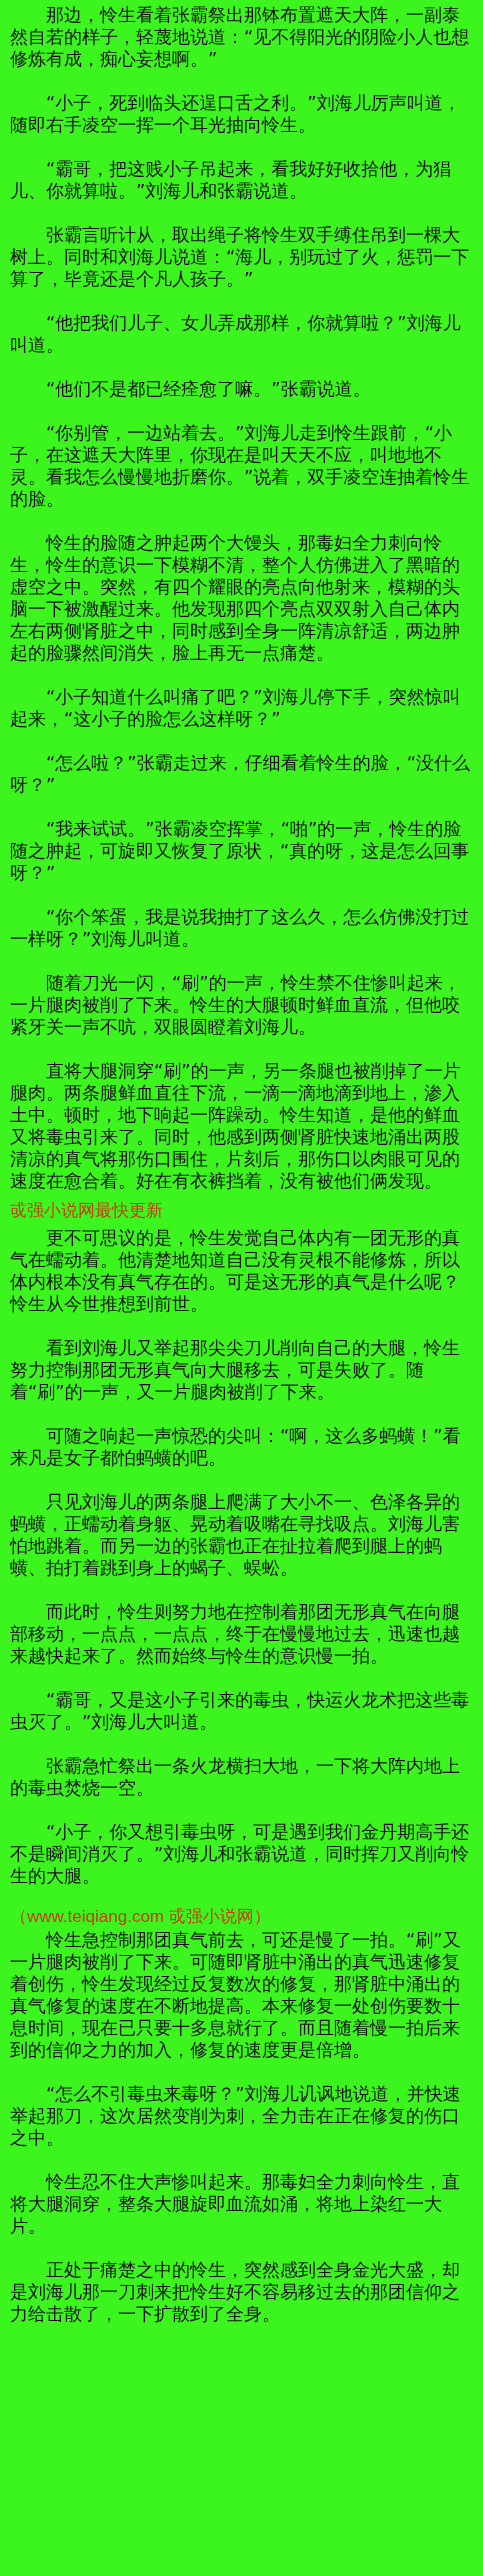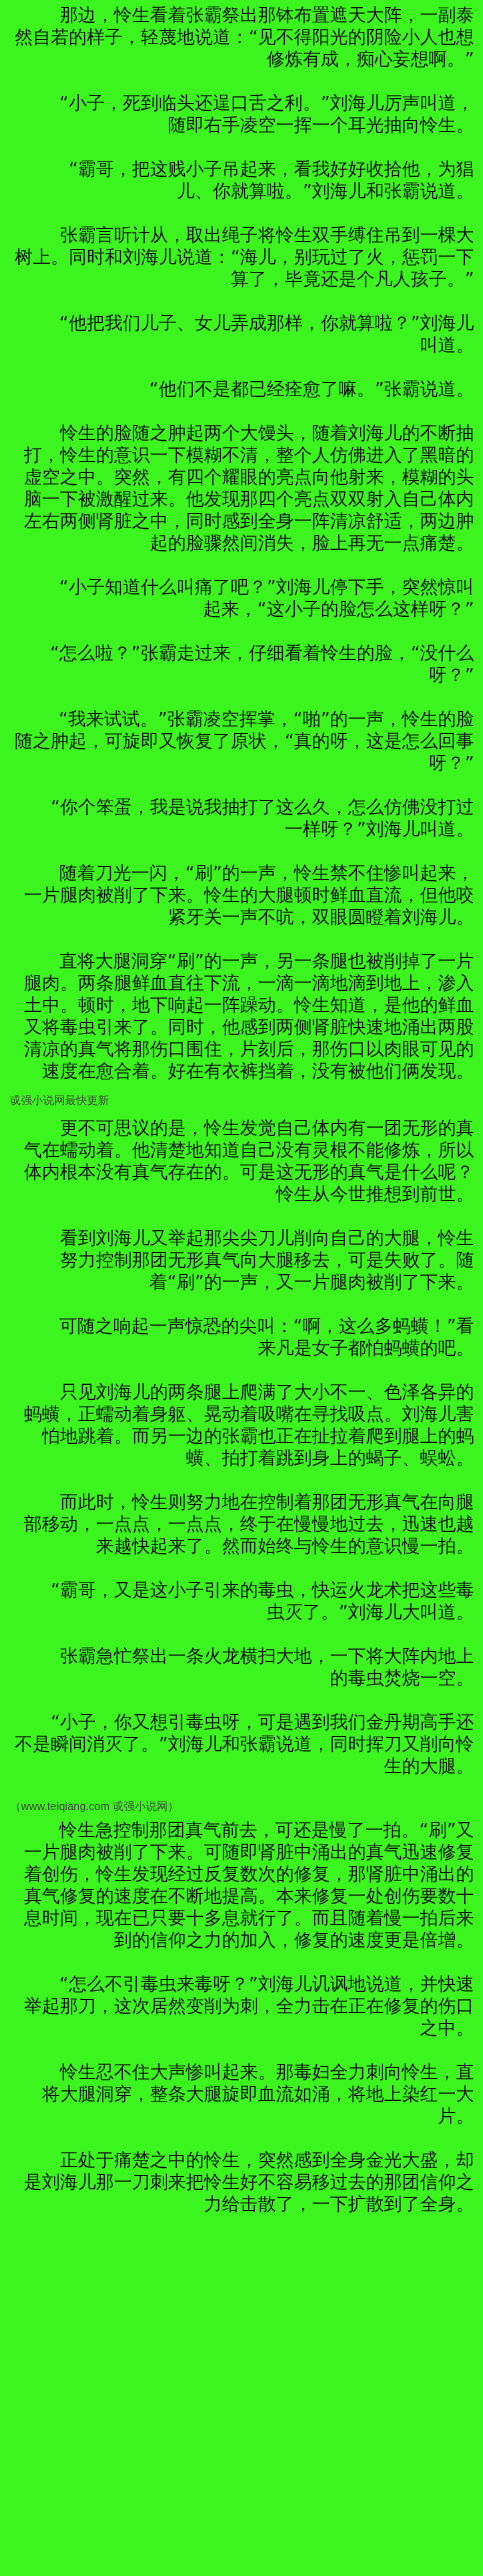--- a/index.html
+++ b/index.html
@@ -18,45 +18,45 @@
     background: #3CF51E;
     color: #121212;
     font-family: "DejaVu Sans", sans-serif;
     font-size: 18px;
     line-height: 22px;
   }
   p.para {
     margin: 0 0 22px 0;
     text-indent: 2em;
     word-break: break-all;
-    text-align: right;
   }
   p.watermark {
     margin: -11.4px 0 8.5px 0;
     text-indent: 0;
     font-family: "Liberation Sans", sans-serif;
-    font-size: 11px;
+    font-size: 17px;
     line-height: 15.7px;
-    color: #404040;
+    color: #c2410c;
   }
   p.watermark.site-line {
     margin: 4.3px 0 4.3px 0;
   }
 </style>
 </head>
 <body>
 
 <div class="page">
   <p class="para">那边，怜生看着张霸祭出那钵布置遮天大阵，一副泰然自若的样子，轻蔑地说道：“见不得阳光的阴险小人也想修炼有成，痴心妄想啊。”</p>
   <p class="para">“小子，死到临头还逞口舌之利。”刘海儿厉声叫道，随即右手凌空一挥一个耳光抽向怜生。</p>
   <p class="para">“霸哥，把这贱小子吊起来，看我好好收拾他，为猖儿、你就算啦。”刘海儿和张霸说道。</p>
   <p class="para">张霸言听计从，取出绳子将怜生双手缚住吊到一棵大树上。同时和刘海儿说道：“海儿，别玩过了火，惩罚一下算了，毕竟还是个凡人孩子。”</p>
   <p class="para">“他把我们儿子、女儿弄成那样，你就算啦？”刘海儿叫道。</p>
   <p class="para">“他们不是都已经痊愈了嘛。”张霸说道。</p>
-  <p class="para">怜生的脸随之肿起两个大馒头，随着刘海儿的不断抽打，怜生的意识一下模糊不清，整个人仿佛进入了黑暗的虚空之中。突然，有四个耀眼的亮点向他射来，模糊的头脑一下被激醒过来。他发现那四个亮点双双射入自己体内左右两侧肾脏之中，同时感到全身一阵清凉舒适，两边肿起的脸骤然间消失，脸上再无一点痛楚。</p>
+  <p class="para">“你别管，一边站着去。”刘海儿走到怜生跟前，“小子，在这遮天大阵里，你现在是叫天天不应，叫地地不灵。看我怎么慢慢地折磨你。”说着，双手凌空连抽着怜生的脸。</p>
+  <p class="para">怜生的脸随之肿起两个大馒头，那毒妇全力刺向怜生，怜生的意识一下模糊不清，整个人仿佛进入了黑暗的虚空之中。突然，有四个耀眼的亮点向他射来，模糊的头脑一下被激醒过来。他发现那四个亮点双双射入自己体内左右两侧肾脏之中，同时感到全身一阵清凉舒适，两边肿起的脸骤然间消失，脸上再无一点痛楚。</p>
   <p class="para">“小子知道什么叫痛了吧？”刘海儿停下手，突然惊叫起来，“这小子的脸怎么这样呀？”</p>
   <p class="para">“怎么啦？”张霸走过来，仔细看着怜生的脸，“没什么呀？”</p>
   <p class="para">“我来试试。”张霸凌空挥掌，“啪”的一声，怜生的脸随之肿起，可旋即又恢复了原状，“真的呀，这是怎么回事呀？”</p>
   <p class="para">“你个笨蛋，我是说我抽打了这么久，怎么仿佛没打过一样呀？”刘海儿叫道。</p>
   <p class="para">随着刀光一闪，“刷”的一声，怜生禁不住惨叫起来，一片腿肉被削了下来。怜生的大腿顿时鲜血直流，但他咬紧牙关一声不吭，双眼圆瞪着刘海儿。</p>
   <p class="para">直将大腿洞穿“刷”的一声，另一条腿也被削掉了一片腿肉。两条腿鲜血直往下流，一滴一滴地滴到地上，渗入土中。顿时，地下响起一阵躁动。怜生知道，是他的鲜血又将毒虫引来了。同时，他感到两侧肾脏快速地涌出两股清凉的真气将那伤口围住，片刻后，那伤口以肉眼可见的速度在愈合着。好在有衣裤挡着，没有被他们俩发现。</p>
   <p class="watermark">戓强小说网最快更新</p>
   <p class="para">更不可思议的是，怜生发觉自己体内有一团无形的真气在蠕动着。他清楚地知道自己没有灵根不能修炼，所以体内根本没有真气存在的。可是这无形的真气是什么呢？怜生从今世推想到前世。</p>
   <p class="para">看到刘海儿又举起那尖尖刀儿削向自己的大腿，怜生努力控制那团无形真气向大腿移去，可是失败了。随着“刷”的一声，又一片腿肉被削了下来。</p>
   <p class="para">可随之响起一声惊恐的尖叫：“啊，这么多蚂蟥！”看来凡是女子都怕蚂蟥的吧。</p>

